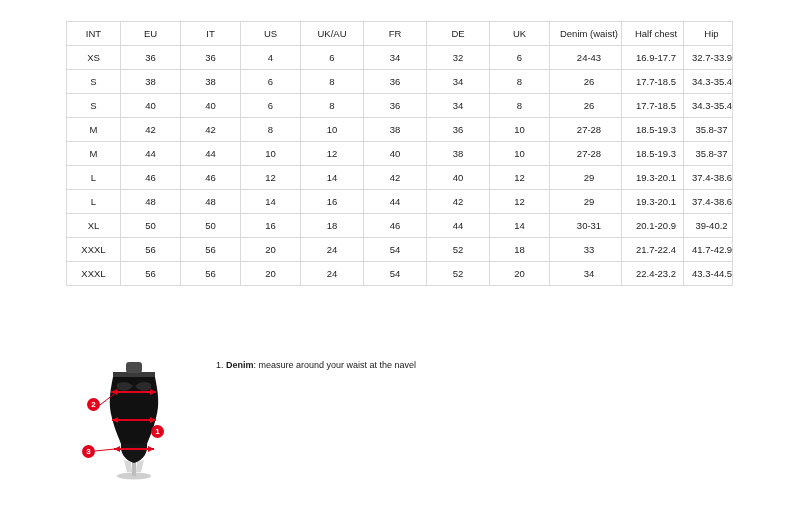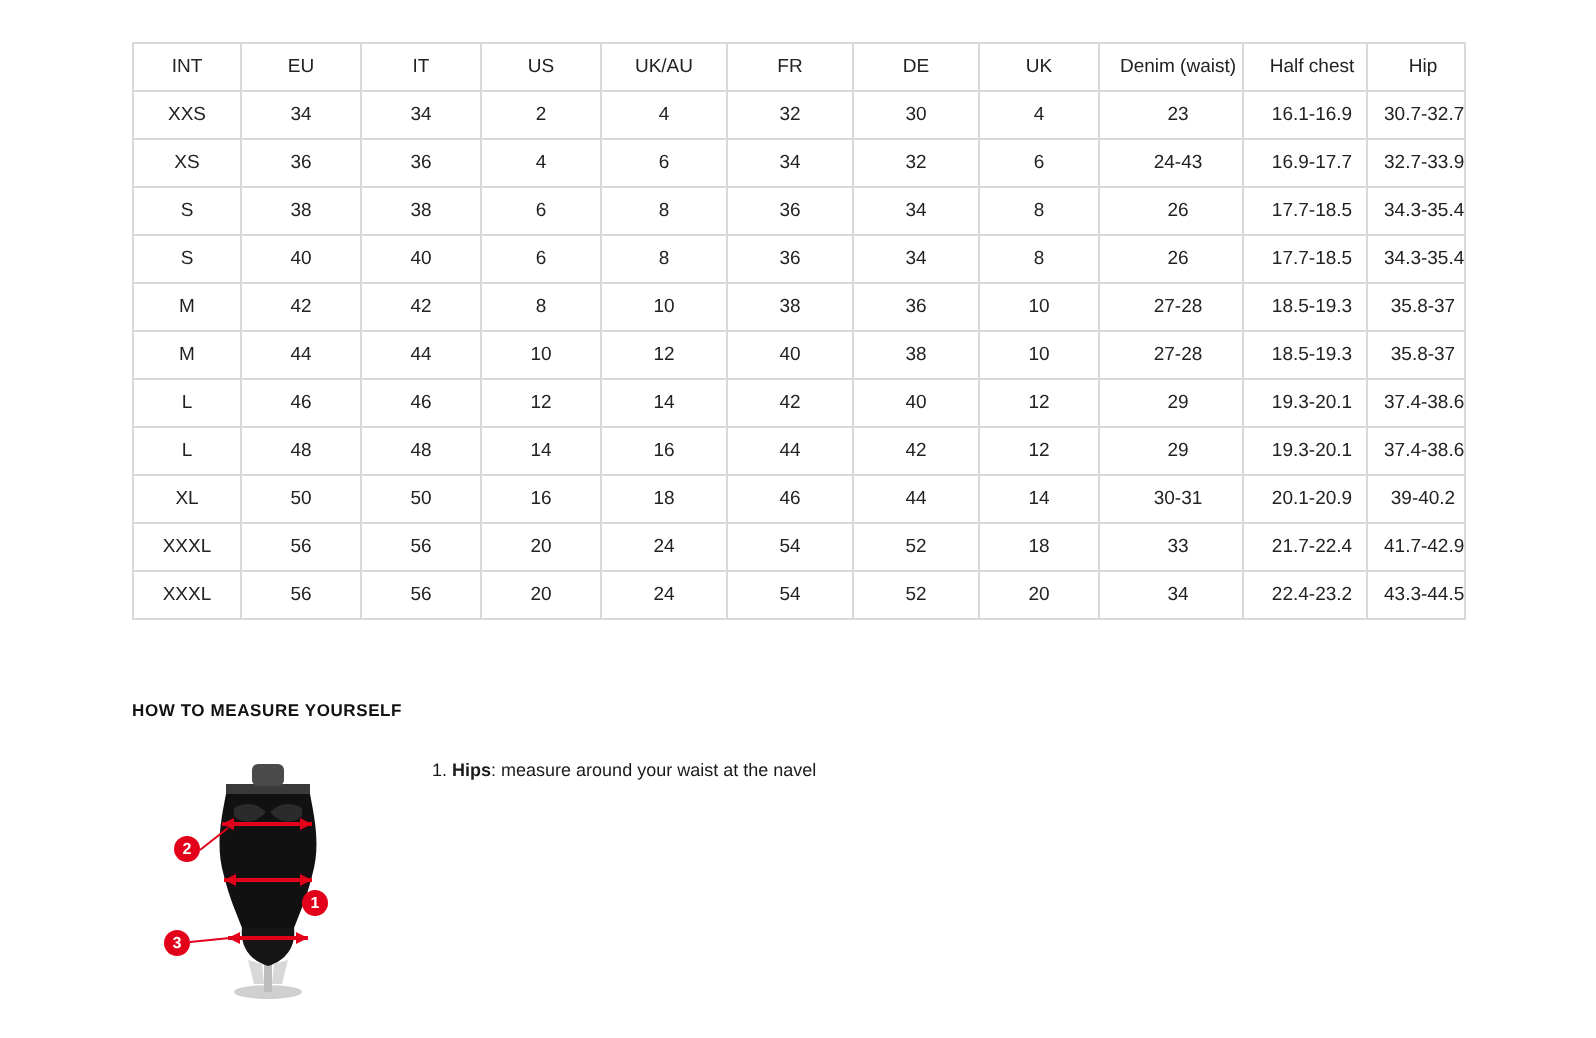--- a/index.html
+++ b/index.html
@@ -153,33 +153,20 @@
           <th>FR</th>
           <th>DE</th>
           <th>UK</th>
           <th class="left-col">Denim (waist)</th>
           <th class="left-col">Half chest</th>
           <th class="left-col">Hip</th>
         </tr>
       </thead>
       <tbody>
         <tr>
-          <td>XXS</td>
-          <td>34</td>
-          <td>34</td>
-          <td>2</td>
-          <td>4</td>
-          <td>32</td>
-          <td>30</td>
-          <td>4</td>
-          <td class="left-col">23</td>
-          <td class="left-col">16.1-16.9</td>
-          <td class="left-col">30.7-32.7</td>
-        </tr>
-        <tr>
           <td>XS</td>
           <td>36</td>
           <td>36</td>
           <td>4</td>
           <td>6</td>
           <td>34</td>
           <td>32</td>
           <td>6</td>
           <td class="left-col">24-43</td>
           <td class="left-col">16.9-17.7</td>
@@ -300,21 +287,20 @@
           <td>20</td>
           <td class="left-col">34</td>
           <td class="left-col">22.4-23.2</td>
           <td class="left-col">43.3-44.5</td>
         </tr>
       </tbody>
     </table>
   </div>
 
   <div class="howto">
-    <div class="howto-title">HOW TO MEASURE YOURSELF</div>
 
     <div class="howto-body">
 
       <div class="figure-area">
         <svg class="mannequin" width="140" height="130" viewBox="0 0 140 130">
 
           <ellipse cx="68" cy="126" rx="17" ry="3.5" fill="#cfcfcf"></ellipse>
           <rect x="66" y="108" width="4" height="18" fill="#bdbdbd"></rect>
 
           <path d="M47,22 L89,22 L89,28 L47,28 Z" fill="#3a3a3a"></path>
@@ -350,18 +336,18 @@
           <line x1="34" y1="55" x2="48" y2="44" stroke="#e2001a" stroke-width="1"></line>
           <line x1="29" y1="101" x2="49" y2="99" stroke="#e2001a" stroke-width="1"></line>
         </svg>
 
         <div class="badge badge-1">1</div>
         <div class="badge badge-2">2</div>
         <div class="badge badge-3">3</div>
       </div>
 
       <div class="instructions">
-        <p><span>1. </span><b>Hips</b><span>: measure around your waist at the navel</span></p>
+        <p><span>1. </span><b>Denim</b><span>: measure around your waist at the navel</span></p>
       </div>
     </div>
   </div>
 
 </div>
 
 </body></html>

